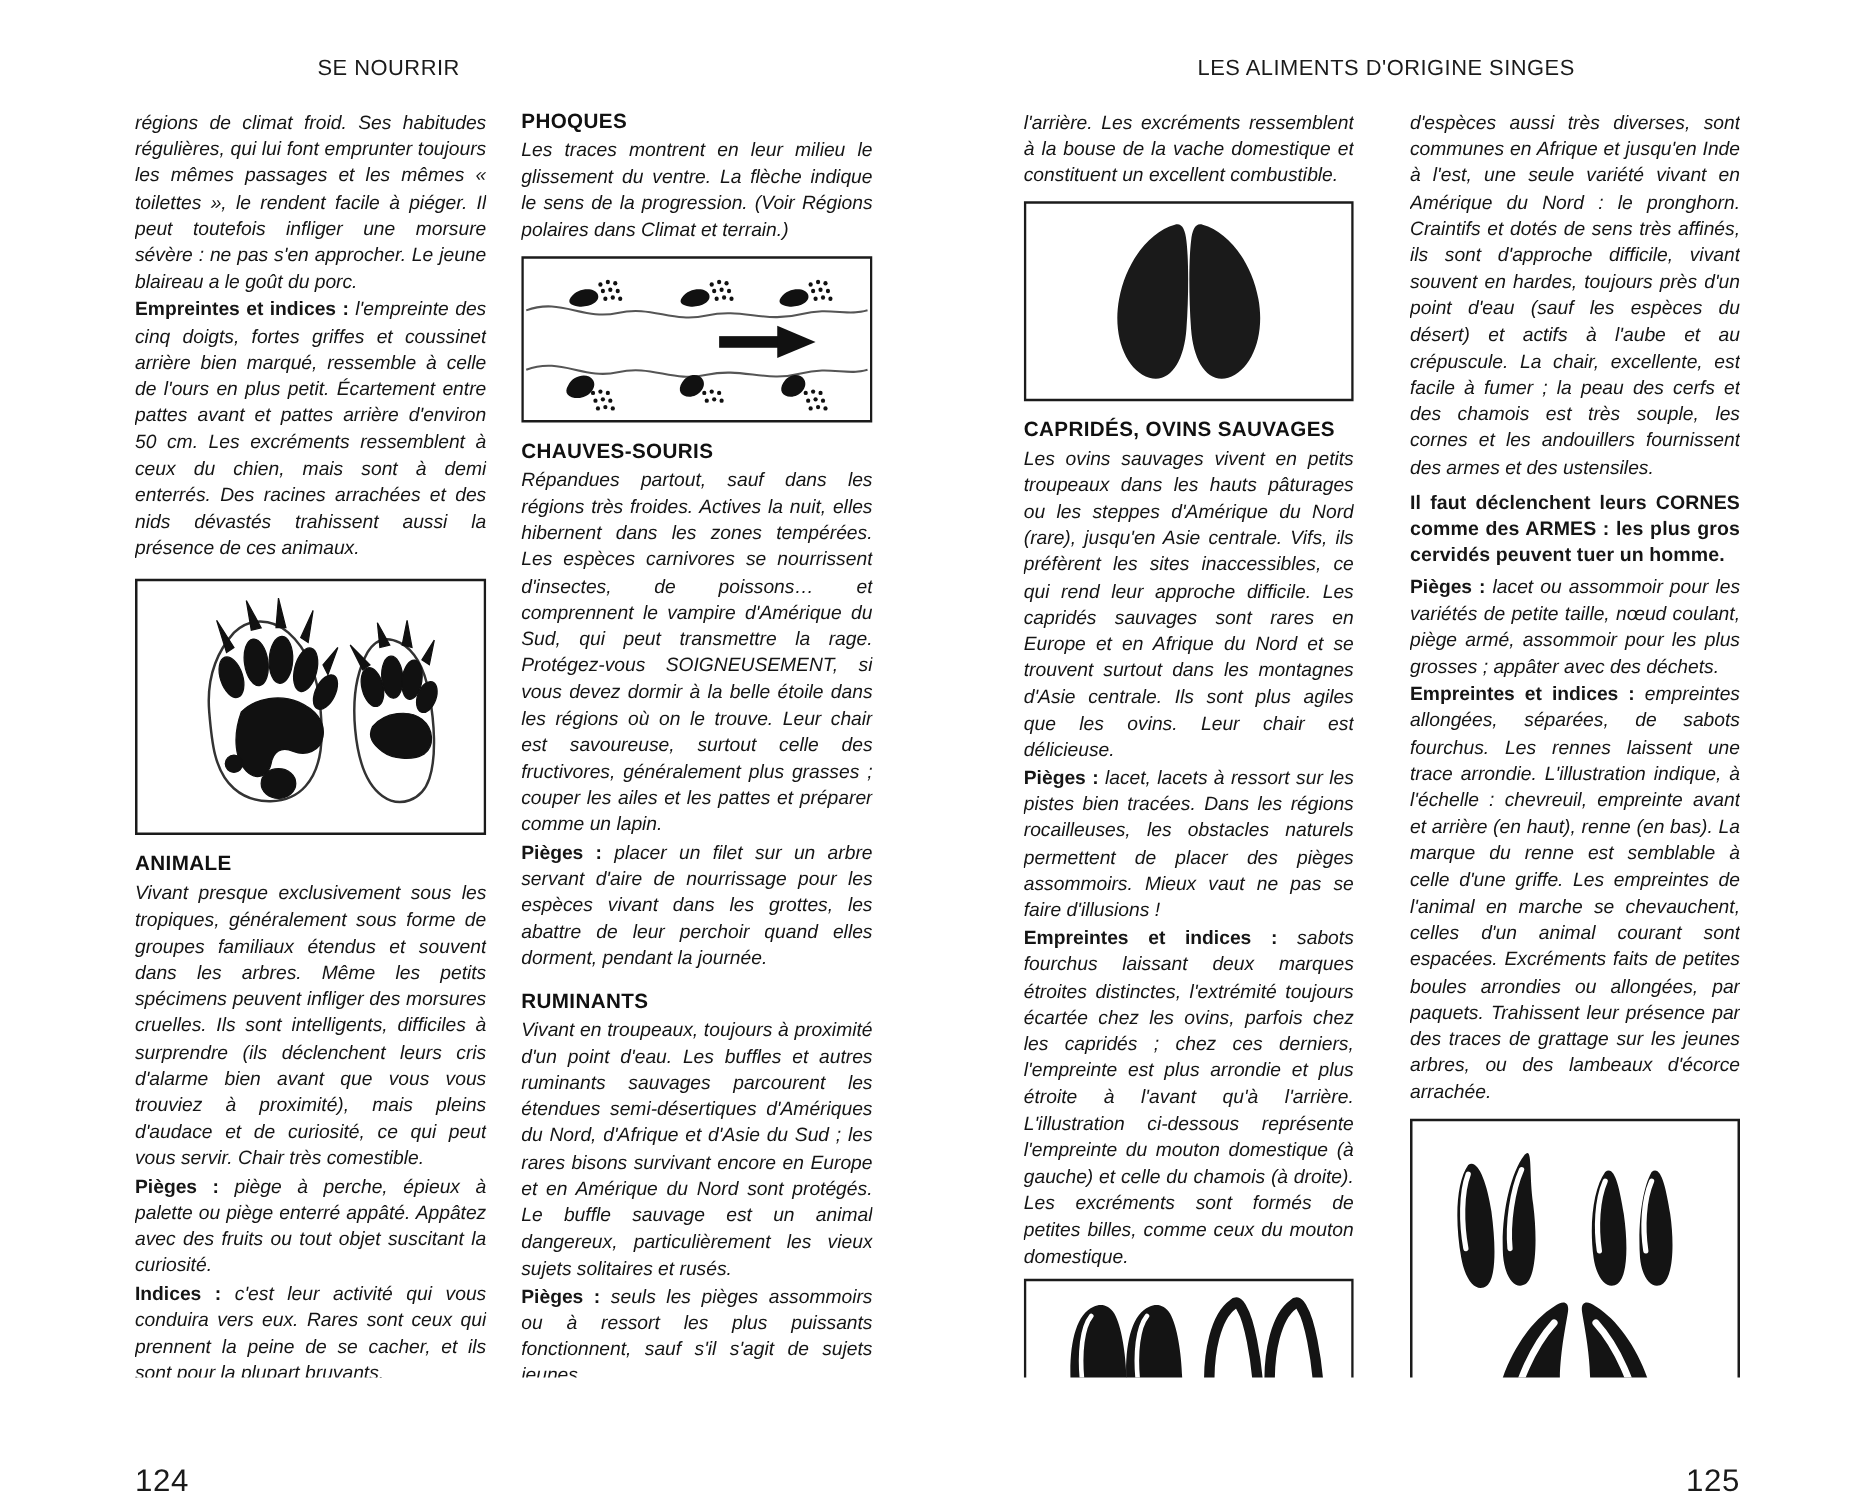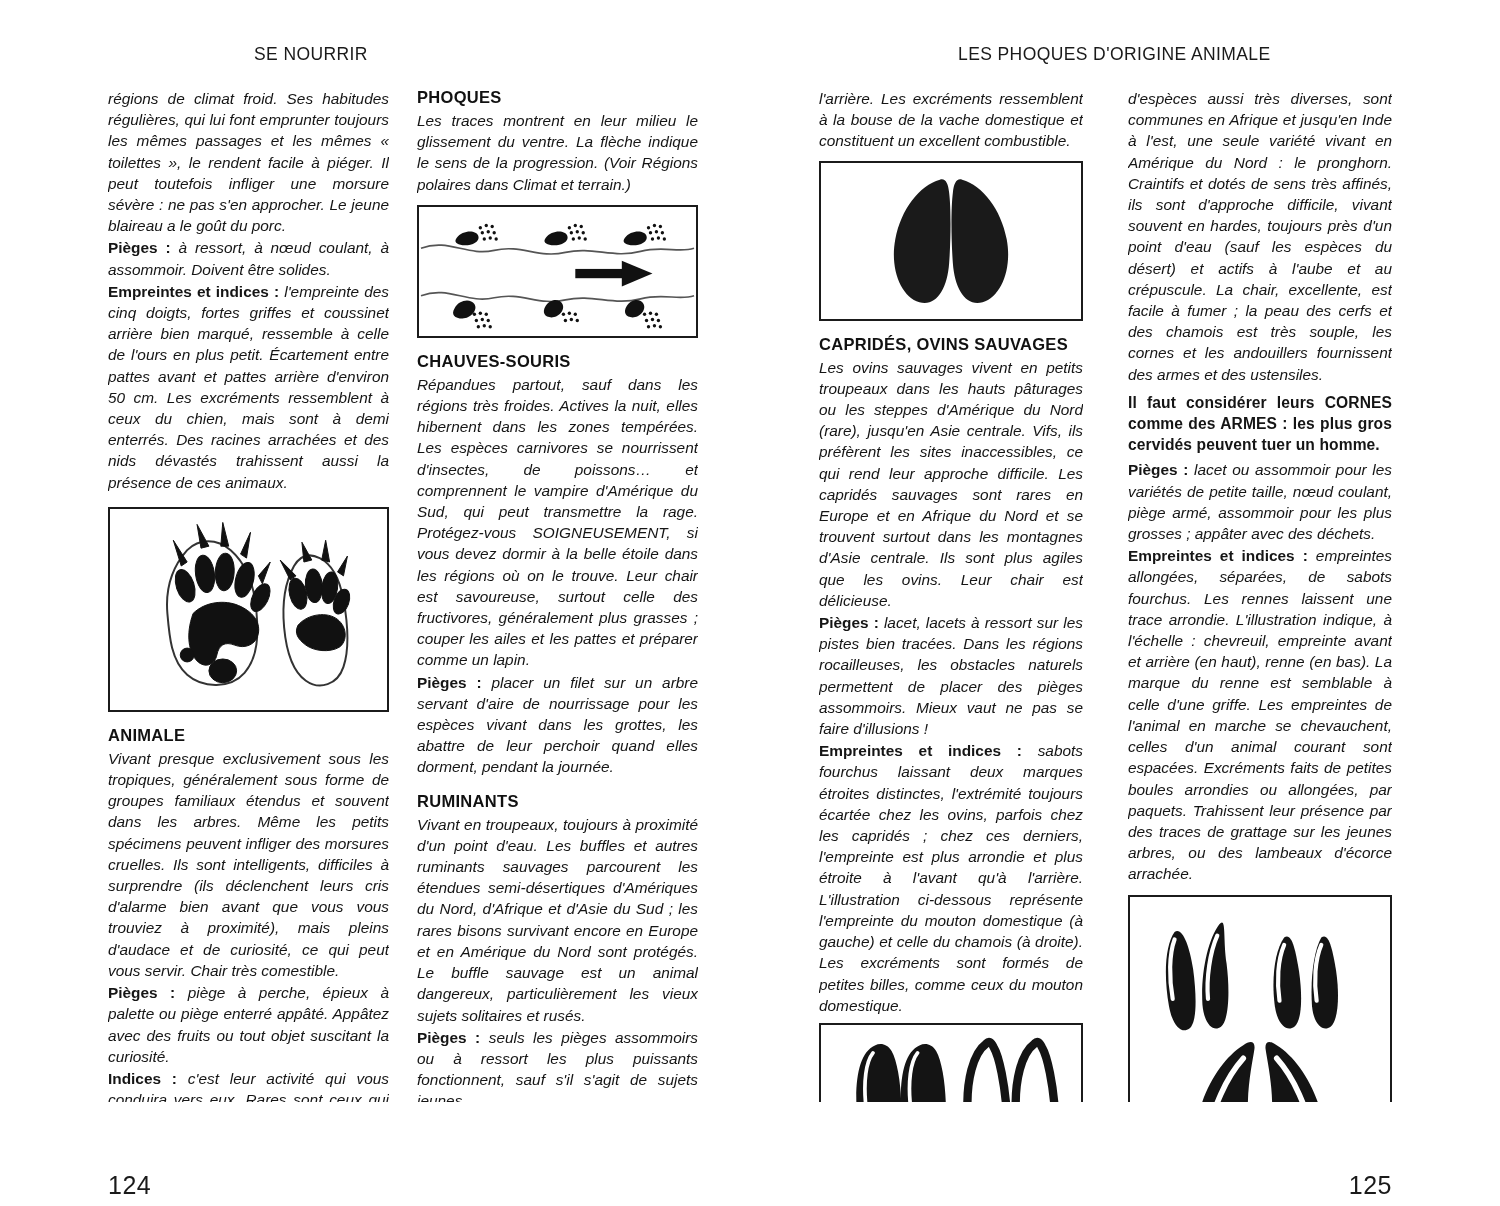--- a/index.html
+++ b/index.html
@@ -108,21 +108,20 @@
 
 <div class="spread">
 
   <div class="page page-left">
     <div class="running-head rh-left">SE NOURRIR</div>
 
     <div class="cols">
 
       <div class="col">
         <p>régions de climat froid. Ses habitudes régulières, qui lui font emprunter toujours les mêmes passages et les mêmes « toilettes », le rendent facile à piéger. Il peut toutefois infliger une morsure sévère : ne pas s'en approcher. Le jeune blaireau a le goût du porc.</p>
-        <p><span class="lead">Pièges :</span><span> à ressort, à nœud coulant, à assommoir. Doivent être solides.</span></p>
         <p><span class="lead">Empreintes et indices :</span><span> l'empreinte des cinq doigts, fortes griffes et coussinet arrière bien marqué, ressemble à celle de l'ours en plus petit. Écartement entre pattes avant et pattes arrière d'environ 50 cm. Les excréments ressemblent à ceux du chien, mais sont à demi enterrés. Des racines arrachées et des nids dévastés trahissent aussi la présence de ces animaux.</span></p>
 
         <div class="figure fig-badger">
           <svg viewBox="0 0 280 200" preserveAspectRatio="xMidYMid meet">
             <g fill="#111" stroke="#111">
 
               <path d="M78 40 C62 58 56 80 58 104 C60 128 62 152 78 166 C94 180 122 180 136 164 C150 148 150 124 148 102 C146 76 138 54 122 40 C108 28 90 28 78 40 Z" fill="none" stroke="#333" stroke-width="2"></path>
 
               <path d="M72 56 L64 30 L78 52 Z" fill="#111"></path>
               <path d="M92 38 L88 14 L100 36 Z" fill="#111"></path>
@@ -264,21 +263,21 @@
         <p>Vivant en troupeaux, toujours à proximité d'un point d'eau. Les buffles et autres ruminants sauvages parcourent les étendues semi-désertiques d'Amériques du Nord, d'Afrique et d'Asie du Sud ; les rares bisons survivant encore en Europe et en Amérique du Nord sont protégés. Le buffle sauvage est un animal dangereux, particulièrement les vieux sujets solitaires et rusés.</p>
         <p><span class="lead">Pièges :</span><span> seuls les pièges assommoirs ou à ressort les plus puissants fonctionnent, sauf s'il s'agit de sujets jeunes.</span></p>
         <p><span class="lead">Empreintes et indices :</span><span> empreinte très marquée dessinant deux sabots distincts plus étroits vers l'avant, arrondis à</span></p>
       </div>
     </div>
 
     <div class="folio folio-left">124</div>
   </div>
 
   <div class="page page-right">
-    <div class="running-head rh-right">LES PHOQUES D'ORIGINE ANIMALE</div>
+    <div class="running-head rh-right">LES ALIMENTS D'ORIGINE SINGES</div>
 
     <div class="cols">
 
       <div class="col col-right-inner">
         <p>l'arrière. Les excréments ressemblent à la bouse de la vache domestique et constituent un excellent combustible.</p>
 
         <div class="figure fig-buffalo">
           <svg viewBox="0 0 280 160" preserveAspectRatio="xMidYMid meet">
             <g fill="#1a1a1a">
               <path d="M128 14 C106 20 86 46 80 78 C74 110 86 140 106 146 C124 151 136 132 138 104
@@ -312,21 +311,21 @@
               <path d="M166 104 C170 126 180 138 188 136 C196 134 198 120 196 106 C188 116 176 114 166 104 Z"></path>
               <path d="M218 104 C222 126 232 138 240 136 C248 134 250 120 248 106 C240 116 228 114 218 104 Z"></path>
             </g>
           </svg>
         </div>
 
       </div>
 
       <div class="col col-right-inner">
         <p>d'espèces aussi très diverses, sont communes en Afrique et jusqu'en Inde à l'est, une seule variété vivant en Amérique du Nord : le pronghorn. Craintifs et dotés de sens très affinés, ils sont d'approche difficile, vivant souvent en hardes, toujours près d'un point d'eau (sauf les espèces du désert) et actifs à l'aube et au crépuscule. La chair, excellente, est facile à fumer ; la peau des cerfs et des chamois est très souple, les cornes et les andouillers fournissent des armes et des ustensiles.</p>
-        <p class="bold-note">Il faut considérer leurs CORNES comme des ARMES : les plus gros cervidés peuvent tuer un homme.</p>
+        <p class="bold-note">Il faut déclenchent leurs CORNES comme des ARMES : les plus gros cervidés peuvent tuer un homme.</p>
         <p><span class="lead">Pièges :</span><span> lacet ou assommoir pour les variétés de petite taille, nœud coulant, piège armé, assommoir pour les plus grosses ; appâter avec des déchets.</span></p>
         <p><span class="lead">Empreintes et indices :</span><span> empreintes allongées, séparées, de sabots fourchus. Les rennes laissent une trace arrondie. L'illustration indique, à l'échelle : chevreuil, empreinte avant et arrière (en haut), renne (en bas). La marque du renne est semblable à celle d'une griffe. Les empreintes de l'animal en marche se chevauchent, celles d'un animal courant sont espacées. Excréments faits de petites boules arrondies ou allongées, par paquets. Trahissent leur présence par des traces de grattage sur les jeunes arbres, ou des lambeaux d'écorce arrachée.</span></p>
 
         <div class="figure fig-deer">
           <svg viewBox="0 0 280 360" preserveAspectRatio="xMidYMid meet">
             <g fill="#141414">
 
               <path d="M48 26 C38 40 36 72 42 106 C46 128 56 136 64 130 C72 124 72 96 68 66
                        C64 40 56 20 48 26 Z"></path>
               <path d="M48 34 C42 50 42 76 46 98" fill="none" stroke="#fff" stroke-width="4.5" stroke-linecap="round"></path>

